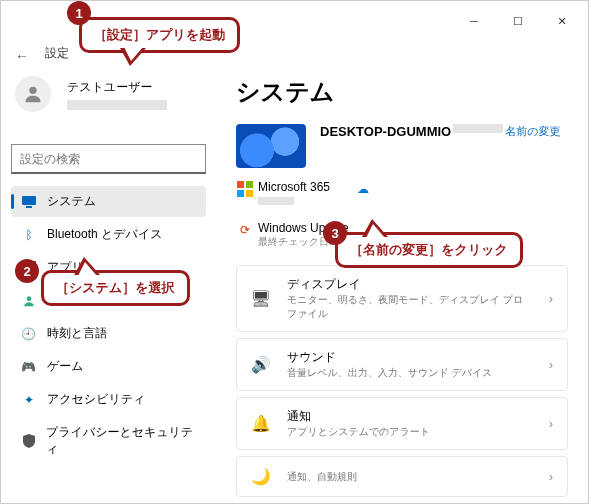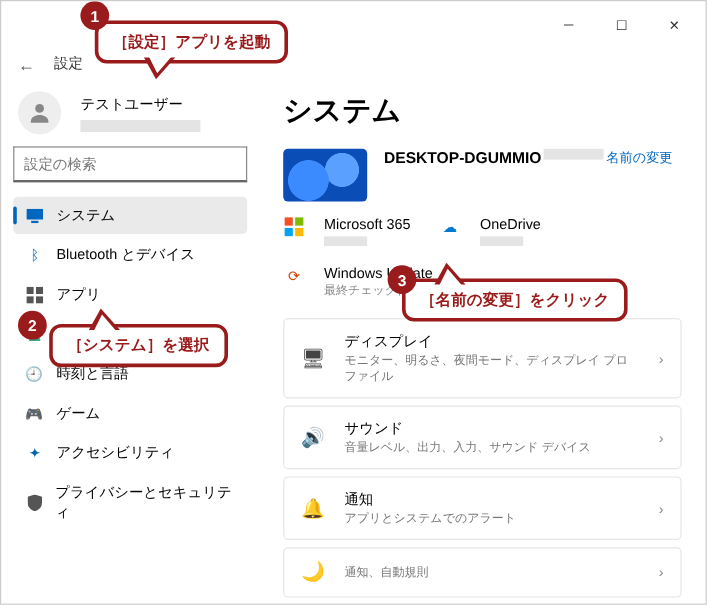--- a/index.html
+++ b/index.html
@@ -12,42 +12,42 @@
 .back { font-size: 14px; color: #555; }
 .app-title { font-size: 12px; color: #333; }
 
 .layout { display: flex; height: calc(100% - 64px); }
 .sidebar { width: 215px; padding: 0 10px 10px; }
 .user { display: flex; align-items: center; gap: 16px; padding: 4px 4px 10px; }
 .avatar { width: 36px; height: 36px; border-radius: 50%; background: #eee; display: flex; align-items: center; justify-content: center; }
 .user-name { font-size: 12px; }
 .user-sub { width: 100px; height: 10px; background: #e4e4e4; margin-top: 4px; }
 
-.search { margin: 0 0 12px; }
+.search { margin: 22px 0 12px; }
 .search input { width: 100%; height: 30px; border: 1px solid #888; border-bottom: 2px solid #666; padding: 0 8px; font-size: 12px; background: #fff; outline: none; }
 
 .nav { display: flex; flex-direction: column; gap: 2px; }
 .nav-item { display: flex; align-items: center; gap: 10px; padding: 7px 10px; border-radius: 4px; font-size: 12px; cursor: default; position: relative; }
 .nav-item.active { background: #eaeaea; }
 .nav-item.active::before { content: ""; position: absolute; left: 0; top: 8px; bottom: 8px; width: 3px; background: #0067c0; border-radius: 2px; }
 .nav-icon { width: 16px; height: 16px; display: flex; align-items: center; justify-content: center; }
 
 .main { flex: 1; padding: 0 20px 10px 20px; overflow: hidden; }
 .page-title { font-size: 24px; font-weight: 600; margin: 4px 0 16px; }
 
 .device { display: flex; gap: 14px; margin-bottom: 12px; }
 .thumb { width: 70px; height: 44px; border-radius: 4px; background: #0a4db7; position: relative; overflow: hidden; }
 .thumb::after { content: ""; position: absolute; inset: 0; background: radial-gradient(circle at 30% 60%, #3b8bff 0 30%, transparent 31%), radial-gradient(circle at 70% 40%, #5aa0ff 0 25%, transparent 26%); }
 .device-info { display: flex; gap: 2px; font-size: 12px; }
 .device-name { font-weight: 600; font-size: 13px; }
 .redact { width: 50px; height: 9px; background: #e4e4e4; }
 .rename { color: #0067c0; font-size: 11px; cursor: pointer; }
 
 .tiles { display: flex; gap: 24px; margin-bottom: 16px; font-size: 12px; }
-.tile { display: flex; gap: 16px; align-items: flex-start; }
+.tile { display: flex; gap: 4px; align-items: flex-start; }
 .tile .ic { width: 18px; height: 18px; display: flex; align-items: center; justify-content: center; }
 .tile-sub { width: 36px; height: 8px; background: #e4e4e4; margin-top: 3px; }
 
 .cards { display: flex; flex-direction: column; gap: 6px; }
 .card { border: 1px solid #e6e6e6; border-radius: 4px; padding: 10px 14px; display: flex; align-items: center; gap: 16px; cursor: default; }
 .card .ic { width: 20px; display: flex; justify-content: center; color: #444; }
 .card-body { flex: 1; }
 .card-title { font-size: 12px; }
 .card-sub { font-size: 10px; color: #777; }
 .chev { color: #888; font-size: 12px; }
@@ -185,24 +185,20 @@
               <rect x="9" y="9" width="7" height="7" fill="#ffb900"></rect>
             </svg>
           </span>
         <div>
             <div>Microsoft 365</div>
             <div class="tile-sub"></div>
           </div>
       </div>
       <div class="tile">
         <span class="ic" style="color:#0078d4">☁</span>
-        <div>
-            <div>OneDrive</div>
-            <div class="tile-sub"></div>
-          </div>
       </div>
     </div>
     <div class="tiles">
       <div class="tile">
         <span class="ic" style="color:#d83b01">⟳</span>
         <div>
             <div>Windows Update</div>
             <div style="font-size:10px;color:#888">最終チェック日時...</div>
           </div>
       </div>

